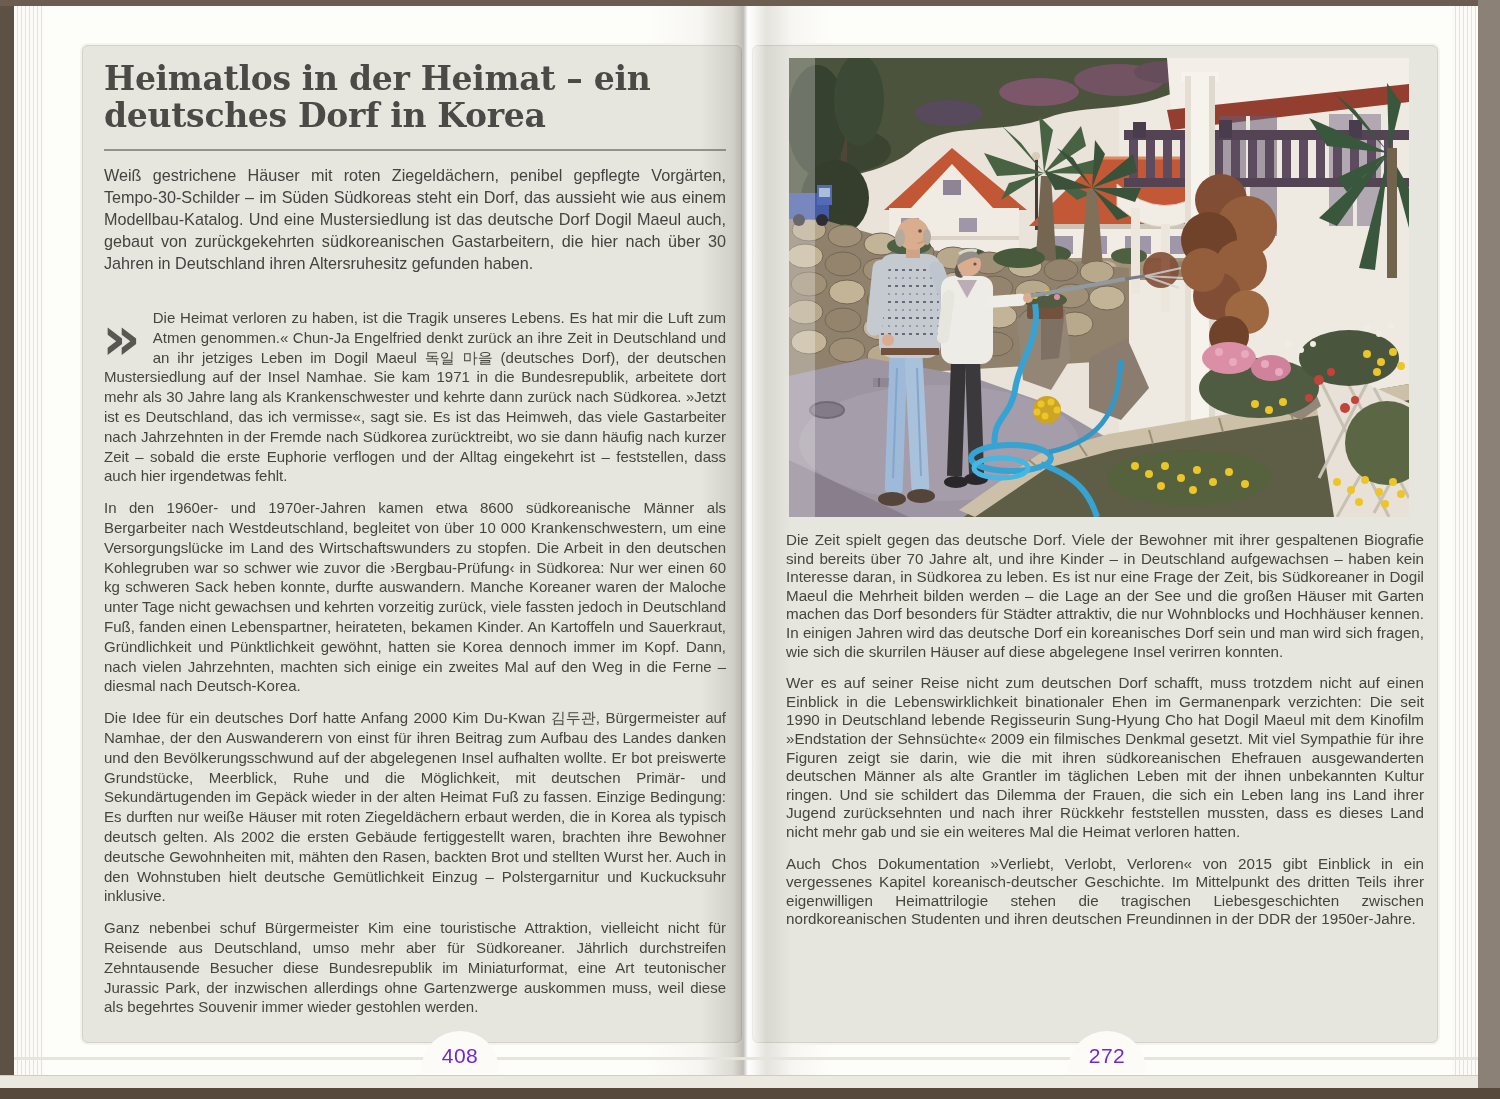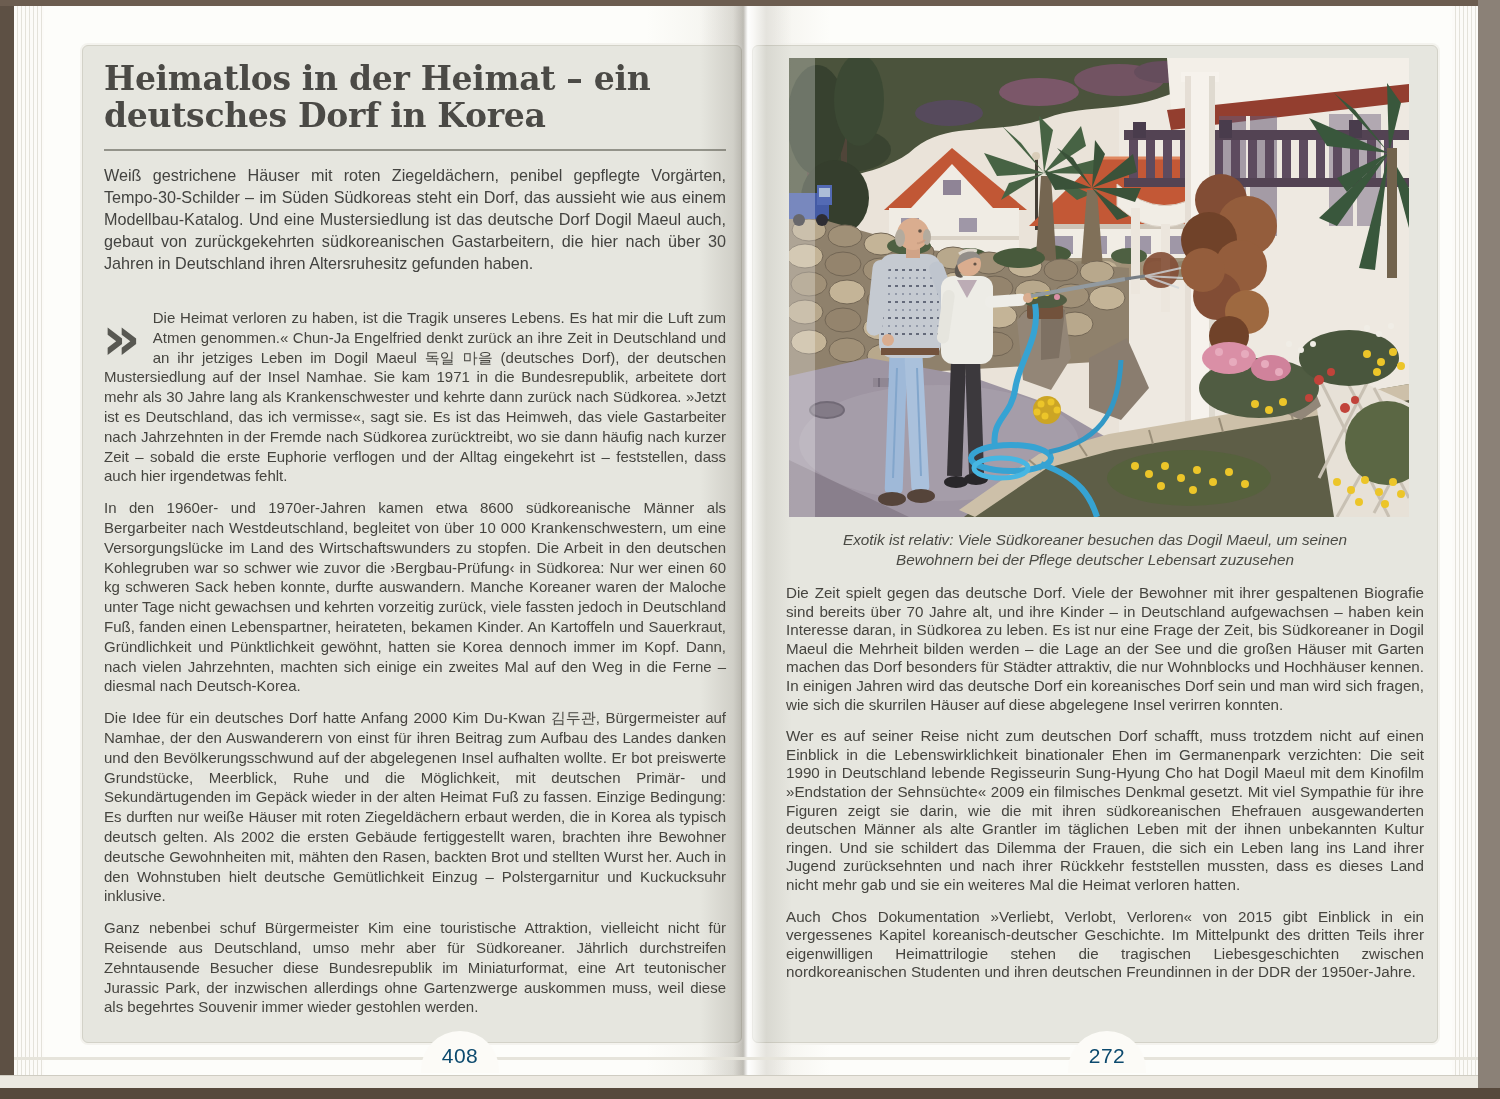--- a/index.html
+++ b/index.html
@@ -41,21 +41,21 @@
   .photo-wrap{margin:12px 0 0 36px;width:620px;height:459px;}
   .caption{margin:13px auto 0 auto;width:580px;text-align:center;font-style:italic;
            font-size:15.3px;line-height:20px;color:#4a4a44;}
   .right-text{margin-top:14px;padding:0 13px 0 33px;}
   .rp{margin:13px 0 0 0;font-size:15.2px;line-height:18.6px;color:#45443f;text-align:justify;
       hyphens:auto;-webkit-hyphens:auto;}
   .rp:first-child{margin-top:0;}
   
   .bump{position:absolute;top:1025px;width:78px;height:42px;background:#fcfbf7;
         border-radius:39px 39px 0 0;text-align:center;z-index:5;}
-  .bump span{display:inline-block;margin-top:13px;font-size:21px;color:#0c4a6e;letter-spacing:.5px;}
+  .bump span{display:inline-block;margin-top:13px;font-size:21px;color:#6d28d9;letter-spacing:.5px;}
   .bump-left{left:377px;}
   .bump-right{left:323px;}
 </style>
 </head>
 <body>
 
 <div class="stage">
   <div class="cover-left"></div>
   <div class="cover-top"></div>
   <div class="stack stack-left"></div>
@@ -452,21 +452,20 @@
               <ellipse cx="212" cy="410" rx="27" ry="10" stroke="#3db4e4" stroke-width="5" fill="none"></ellipse>
               <path d="M252,406 C292,420 302,440 308,459" stroke="#2ba0d4" stroke-width="6" fill="none"></path>
               <path d="M260,394 C320,382 330,342 332,302" stroke="#2794c6" stroke-width="5" fill="none"></path>
             </g>
           </g>
 
           <rect width="620" height="459" fill="#f2dfca" opacity=".06"></rect>
           <rect width="26" height="459" fill="#ffffff" opacity=".28"></rect>
         </svg>
       </div>
-      <p class="caption">Exotik ist relativ: Viele Südkoreaner besuchen das Dogil Maeul, um seinen Bewohnern bei der Pflege deutscher Lebensart zuzusehen</p>
       <div class="right-text">
         <p class="rp">Die Zeit spielt gegen das deutsche Dorf. Viele der Bewohner mit ihrer gespaltenen Biografie sind bereits über 70 Jahre alt, und ihre Kinder – in Deutschland aufgewachsen – haben kein Interesse daran, in Südkorea zu leben. Es ist nur eine Frage der Zeit, bis Südkoreaner in Dogil Maeul die Mehrheit bilden werden – die Lage an der See und die großen Häuser mit Garten machen das Dorf besonders für Städter attraktiv, die nur Wohnblocks und Hochhäuser kennen. In einigen Jahren wird das deutsche Dorf ein koreanisches Dorf sein und man wird sich fragen, wie sich die skurrilen Häuser auf diese abgelegene Insel verirren konnten.</p>
         <p class="rp">Wer es auf seiner Reise nicht zum deutschen Dorf schafft, muss trotzdem nicht auf einen Einblick in die Lebenswirklichkeit binationaler Ehen im Germanenpark verzichten: Die seit 1990 in Deutschland lebende Regisseurin Sung-Hyung Cho hat Dogil Maeul mit dem Kinofilm »Endstation der Sehnsüchte« 2009 ein filmisches Denkmal gesetzt. Mit viel Sympathie für ihre Figuren zeigt sie darin, wie die mit ihren südkoreanischen Ehefrauen ausgewanderten deutschen Männer als alte Grantler im täglichen Leben mit der ihnen unbekannten Kultur ringen. Und sie schildert das Dilemma der Frauen, die sich ein Leben lang ins Land ihrer Jugend zurücksehnten und nach ihrer Rückkehr feststellen mussten, dass es dieses Land nicht mehr gab und sie ein weiteres Mal die Heimat verloren hatten.</p>
         <p class="rp">Auch Chos Dokumentation »Verliebt, Verlobt, Verloren« von 2015 gibt Einblick in ein vergessenes Kapitel koreanisch-deutscher Geschichte. Im Mittelpunkt des dritten Teils ihrer eigenwilligen Heimattrilogie stehen die tragischen Liebesgeschichten zwischen nordkoreanischen Studenten und ihren deutschen Freundinnen in der DDR der 1950er-Jahre.</p>
       </div>
     </div>
     <div class="bump bump-right"><span>272</span></div>
   </div>
 
   <div class="gutter"></div>

